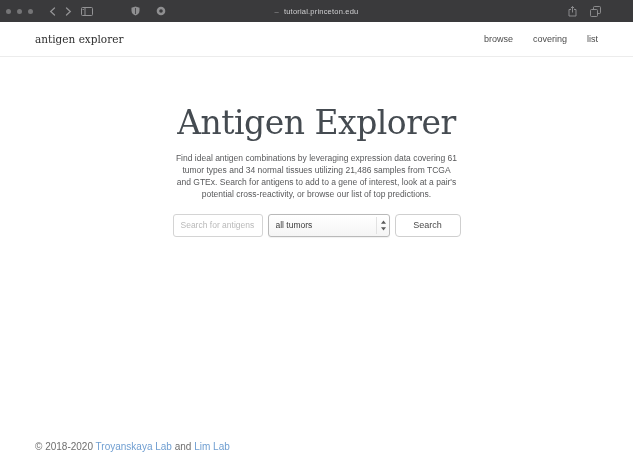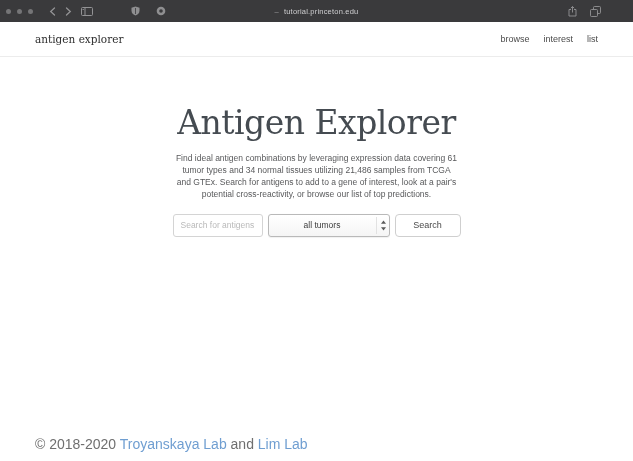--- a/index.html
+++ b/index.html
@@ -74,21 +74,21 @@
     align-items: center;
     justify-content: space-between;
     padding: 0 35px;
   }
   .brand {
     font-family: "DejaVu Serif", "Liberation Serif", serif;
     font-size: 10.5px;
     color: #2e2e2e;
     cursor: pointer;
   }
-  .nav { display: flex; gap: 14px; }
+  .nav { display: flex; gap: 20px; }
   .nav a {
     font-size: 9px;
     color: #4b4b4b;
     text-decoration: none;
     cursor: pointer;
   }
 
   
   .hero { text-align: center; }
   .hero h1 {
@@ -134,21 +134,20 @@
     -moz-appearance: none;
     appearance: none;
     border: 1px solid #b9b9b9;
     border-radius: 3px;
     background: linear-gradient(#ffffff, #f5f5f5);
     font-size: 8.5px;
     color: #3c3c3c;
     padding: 0 20px 0 7px;
     font-family: "Liberation Sans", sans-serif;
     box-shadow: 0 0.5px 1px rgba(0,0,0,0.06);
-    text-align: center;
   }
   .select-stepper {
     position: absolute;
     right: 0; top: 3px; bottom: 3px;
     width: 14px;
     display: flex;
     align-items: center;
     justify-content: center;
     border-left: 1px solid #e2e2e2;
     pointer-events: none;
@@ -164,21 +163,21 @@
     color: #4a4a4a;
     cursor: pointer;
     font-family: "Liberation Sans", sans-serif;
   }
 
   
   .footer {
     position: absolute;
     left: 35px;
     bottom: 9px;
-    font-size: 14px;
+    font-size: 10px;
     color: #6f6f6f;
   }
   .footer a {
     color: #6f9ed1;
     text-decoration: none;
     cursor: pointer;
   }
 
   svg { display: block; }
 </style>
@@ -246,21 +245,21 @@
             <rect x="0.5" y="3.5" width="7" height="7" rx="1" stroke="currentColor" fill="#3a3a3c" stroke-width="0.9"></rect>
           </svg>
       </span>
     </div>
   </div>
 
   <div class="site-header">
     <span class="brand">antigen explorer</span>
     <nav class="nav">
       <a>browse</a>
-      <a>interest</a>
+      <a>covering</a>
       <a>list</a>
     </nav>
   </div>
 
   <main class="hero">
     <h1>Antigen Explorer</h1>
     <p>Find ideal antigen combinations by leveraging expression data covering 61 tumor types and 34 normal tissues utilizing 21,486 samples from TCGA and GTEx. Search for antigens to add to a gene of interest, look at a pair's potential cross-reactivity, or browse our list of top predictions.</p>
 
     <div class="search-row">
       <input class="search-input" type="text" placeholder="Search for antigens" style="">

